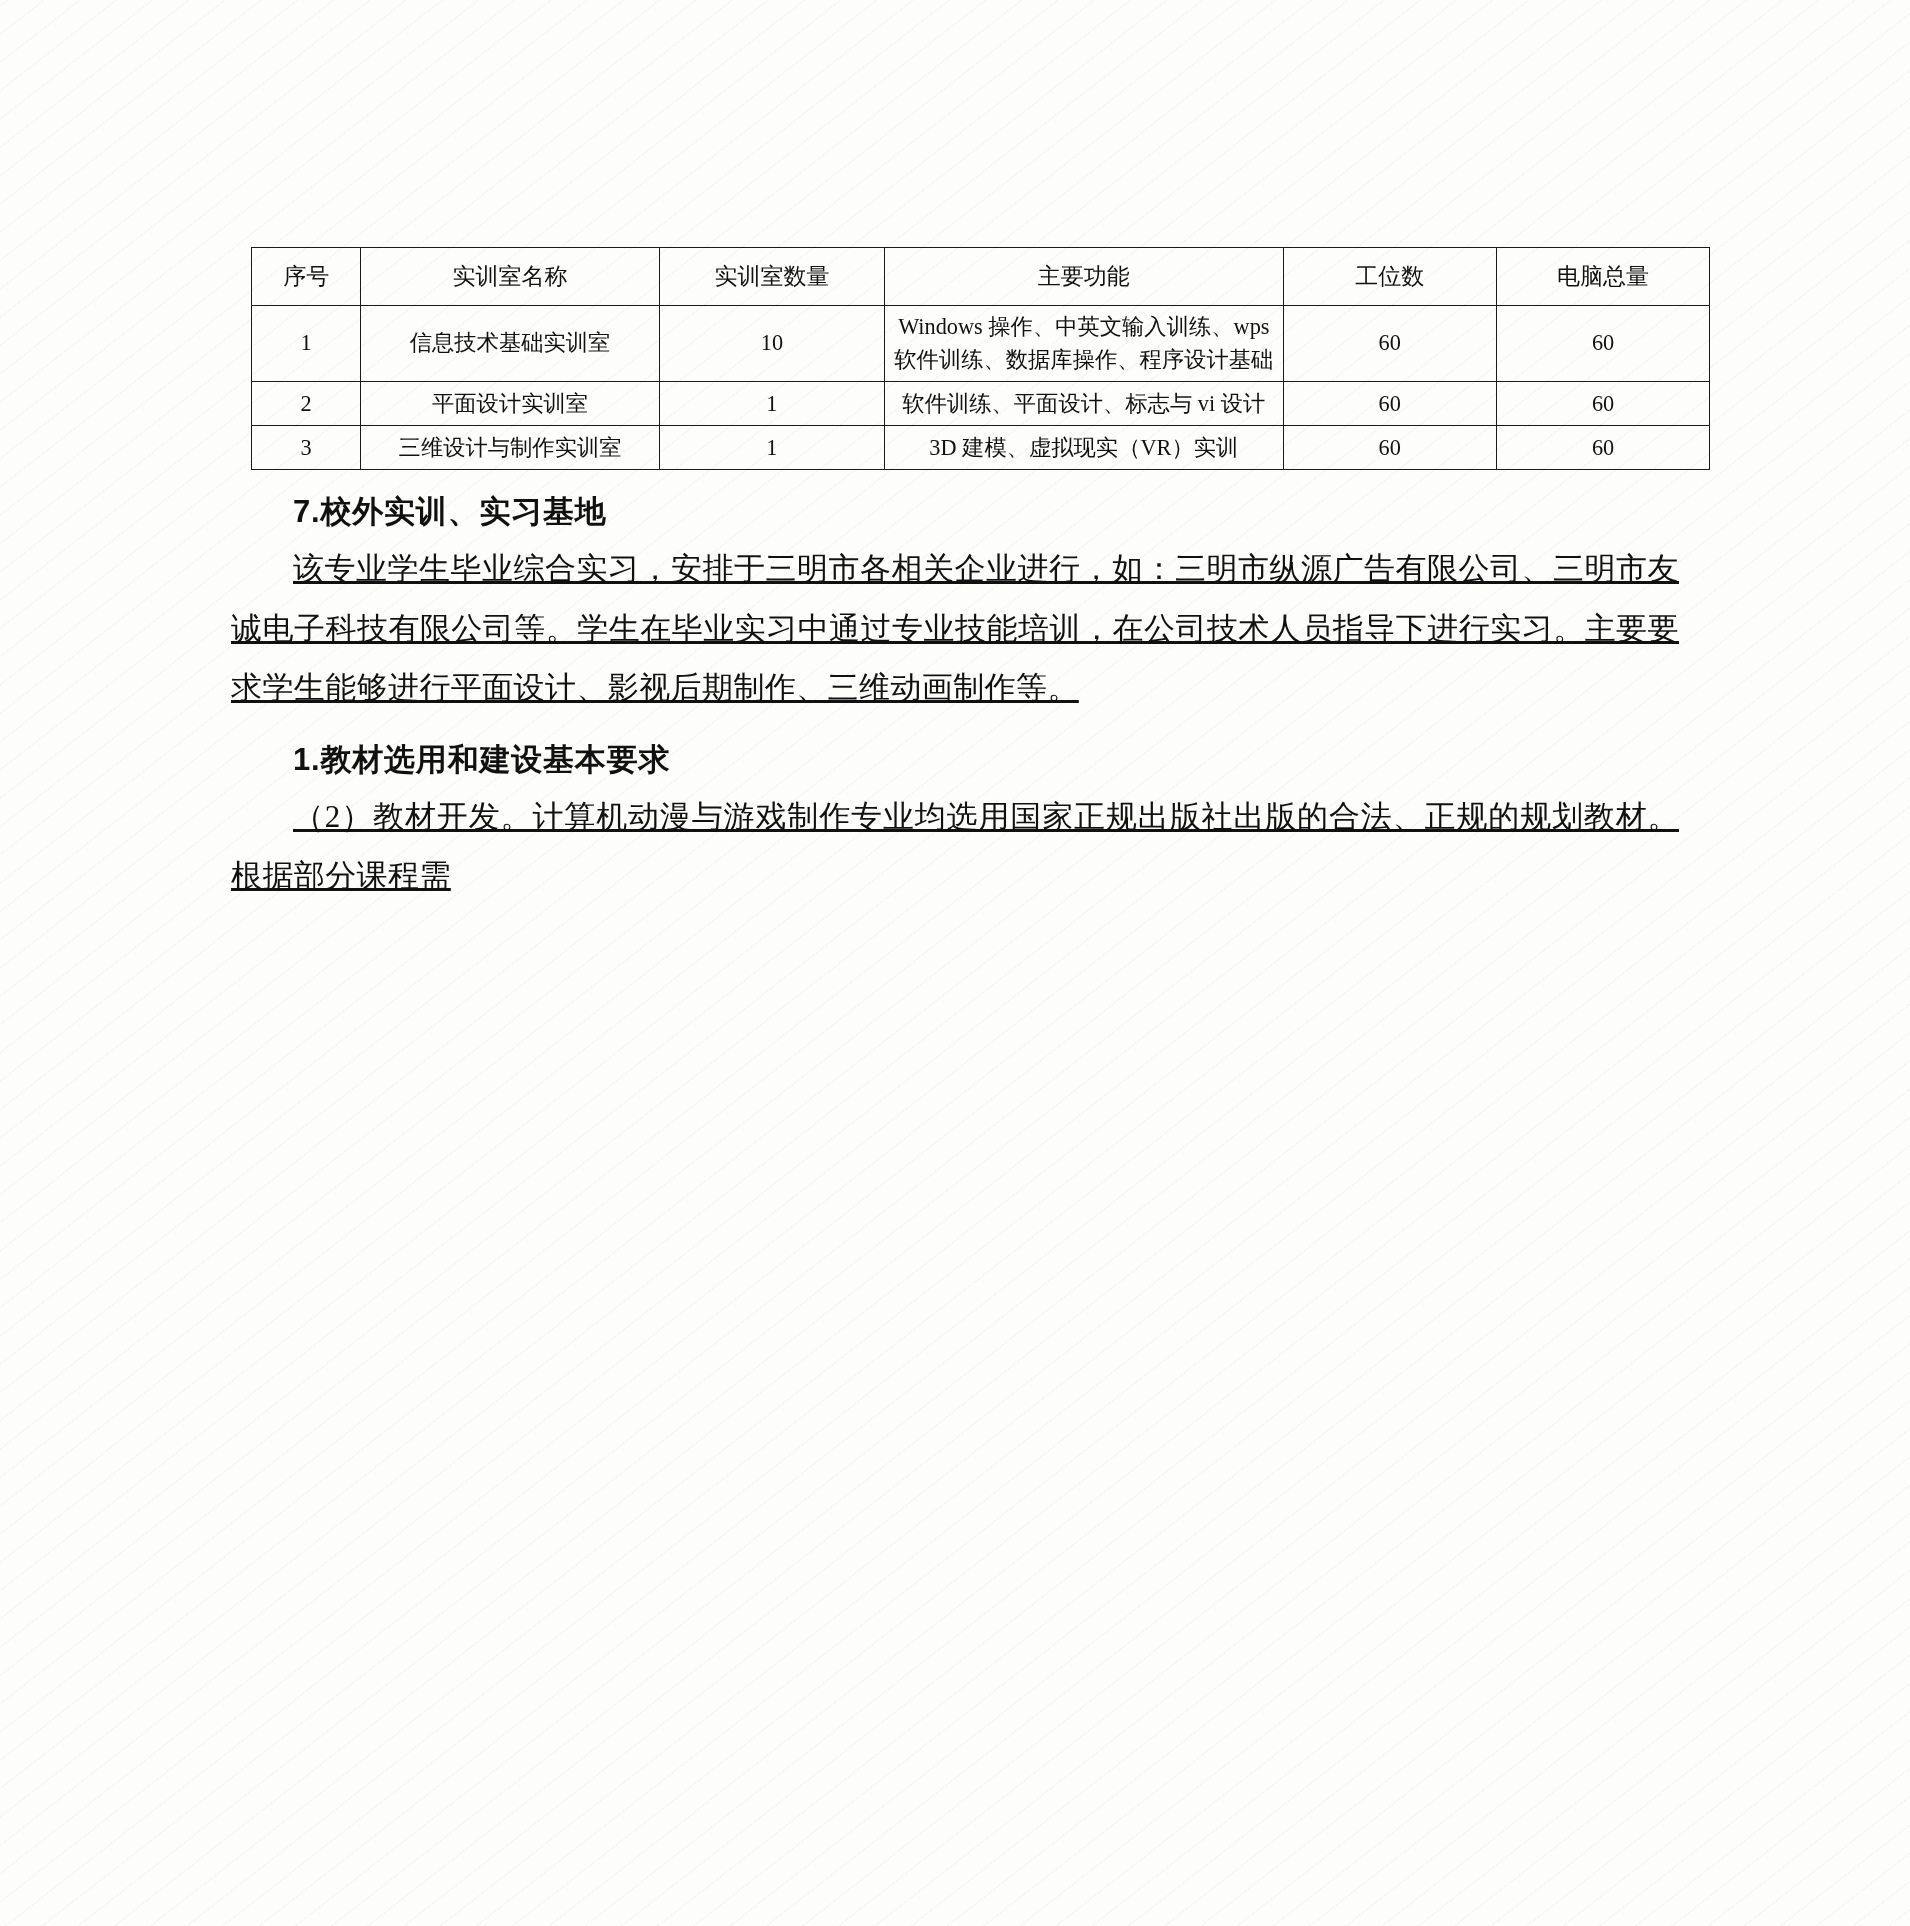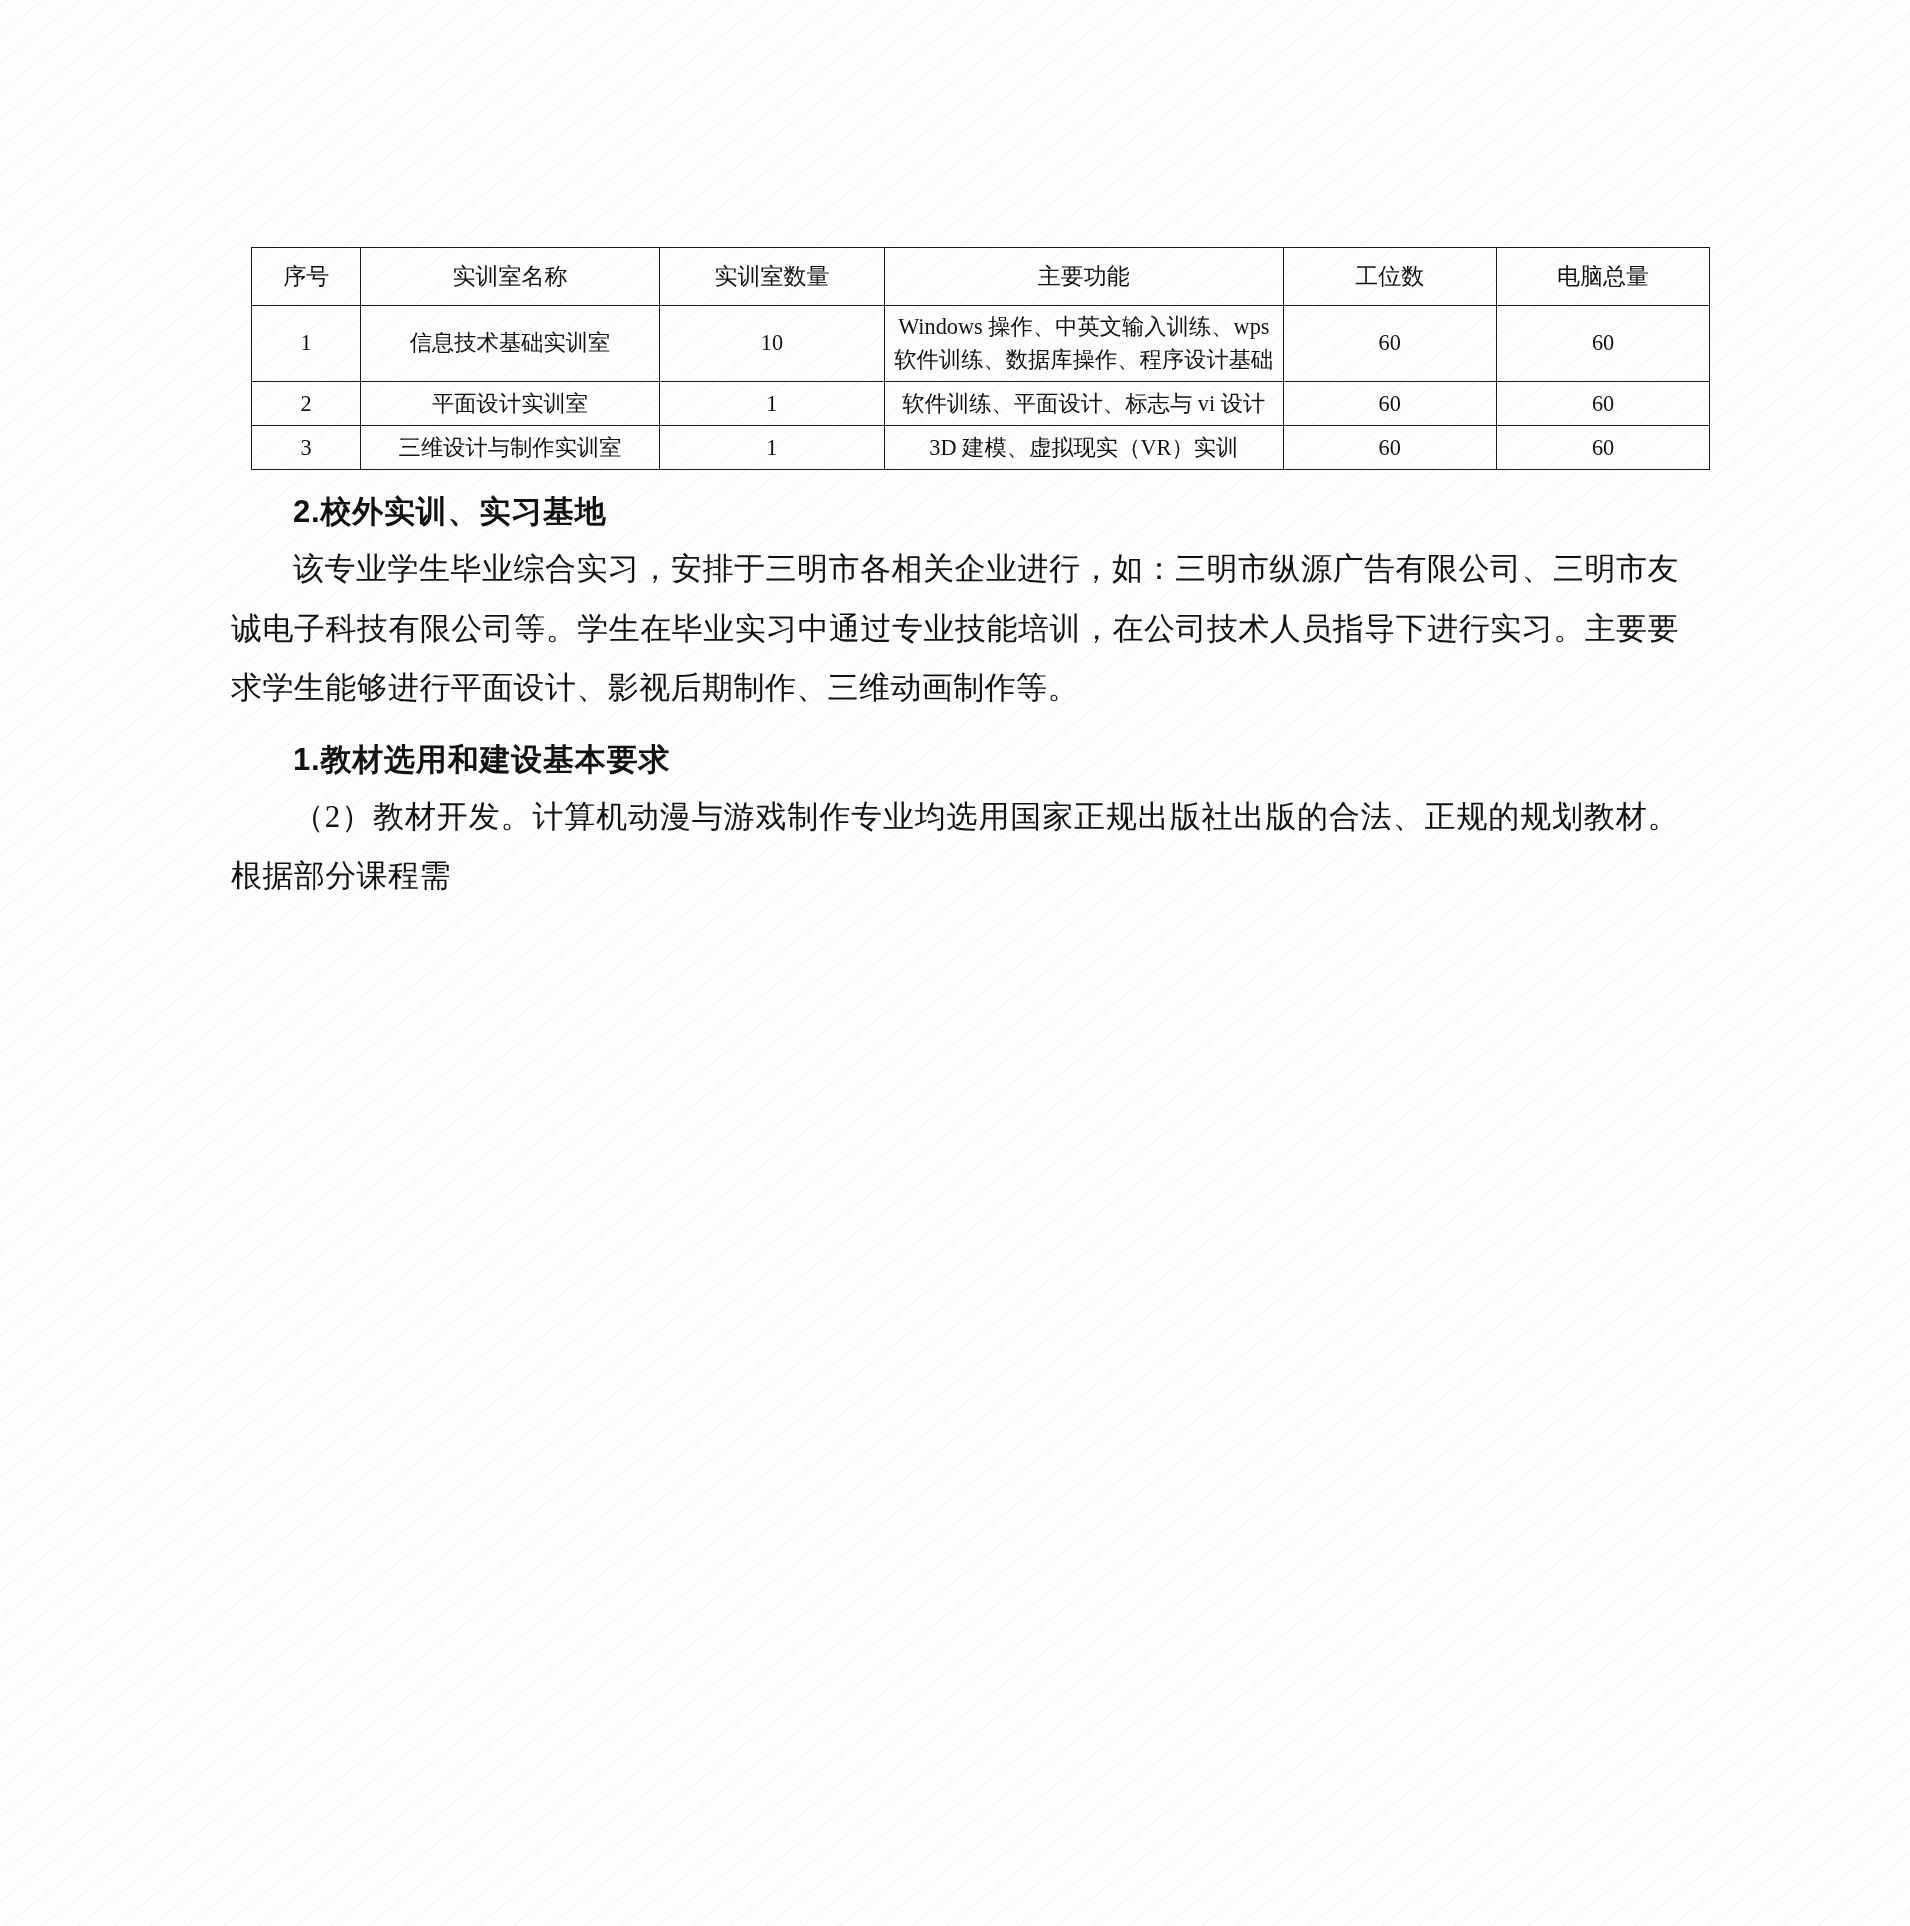--- a/index.html
+++ b/index.html
@@ -101,20 +101,21 @@
     letter-spacing: 0.8px;
   }
   p.body {
     font-size: 31px;
     line-height: 1.92;
     margin: 0;
     text-indent: 62px;
     text-align: justify;
     text-justify: inter-ideograph;
     letter-spacing: 0.4px;
+    text-decoration: underline;
   }
   p.body.tight {
     letter-spacing: 0px;
   }
 </style>
 </head>
 <body>
 
 <div class="page">
   <div class="watermark"></div>
@@ -153,21 +154,21 @@
           <td>3</td>
           <td>三维设计与制作实训室</td>
           <td>1</td>
           <td class="func">3D 建模、虚拟现实（VR）实训</td>
           <td>60</td>
           <td>60</td>
         </tr>
       </tbody>
     </table>
 
-    <h2 class="h-sub">2.校外实训、实习基地</h2>
+    <h2 class="h-sub">7.校外实训、实习基地</h2>
 
     <p class="body">该专业学生毕业综合实习，安排于三明市各相关企业进行，如：三明市纵源广告有限公司、三明市友诚电子科技有限公司等。学生在毕业实习中通过专业技能培训，在公司技术人员指导下进行实习。主要要求学生能够进行平面设计、影视后期制作、三维动画制作等。</p>
 
 
 
     <h2 class="h-sub">1.教材选用和建设基本要求</h2>
 
 
     <p class="body">（2）教材开发。计算机动漫与游戏制作专业均选用国家正规出版社出版的合法、正规的规划教材。根据部分课程需</p>
 

